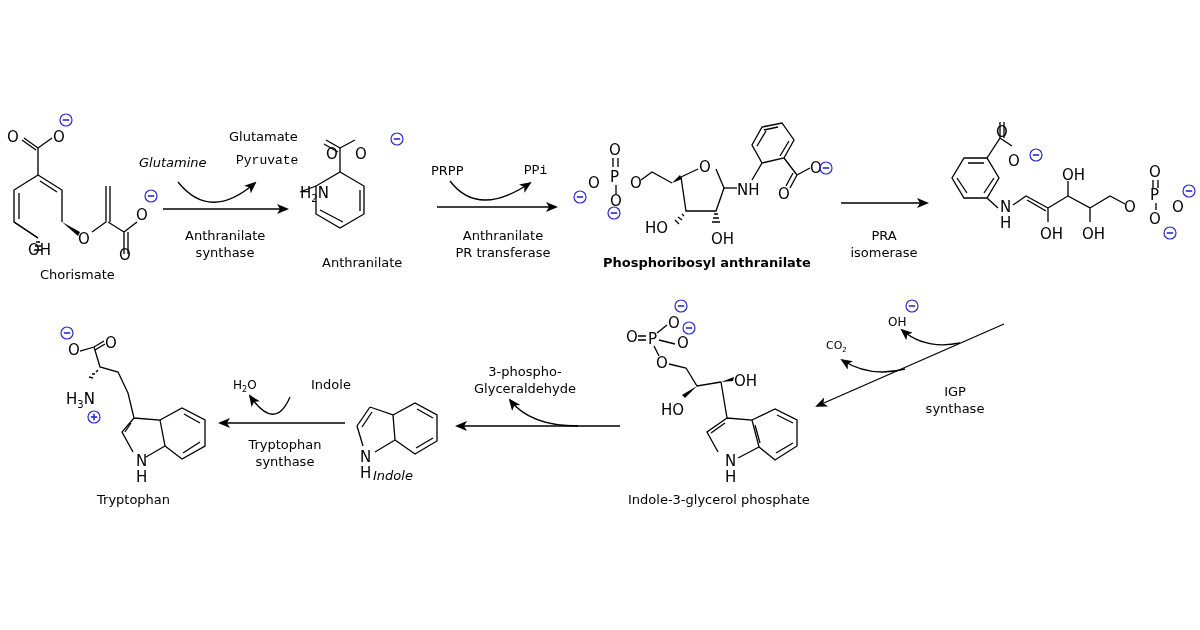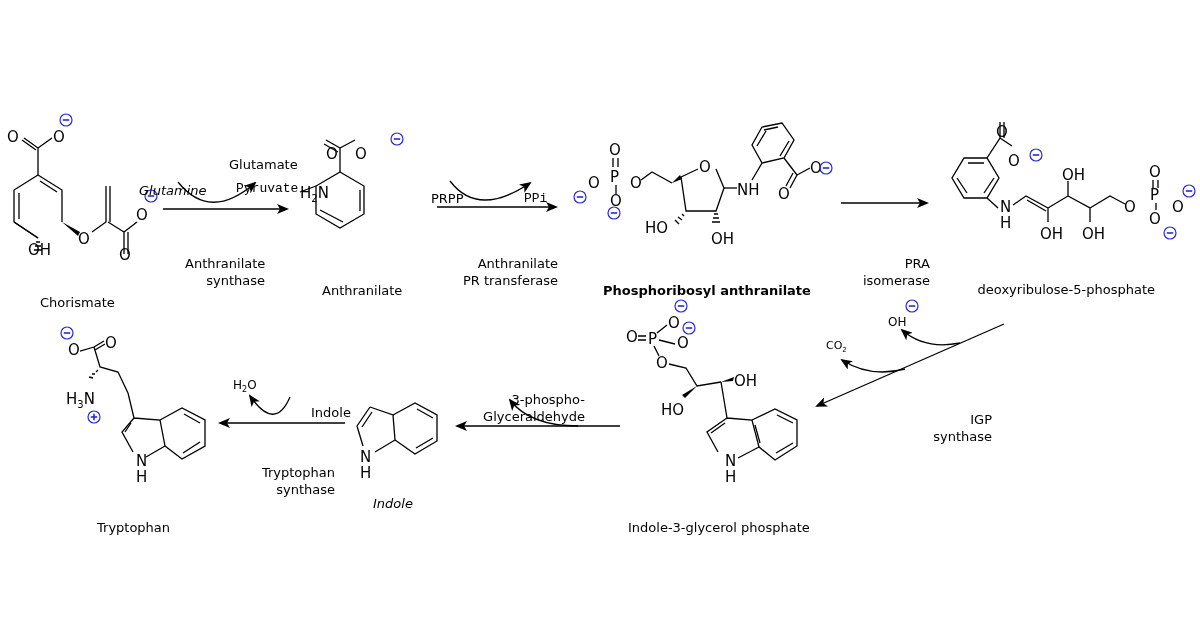--- a/index.html
+++ b/index.html
@@ -1,19 +1,19 @@
 <!DOCTYPE html>
 <html><head>
 <meta charset="utf-8">
 <style>
   html, body { margin: 0; padding: 0; background: #ffffff; }
   body { width: 1200px; height: 630px; position: relative; overflow: hidden;
          font-family: "DejaVu Sans", sans-serif; color: #000; }
   #canvas { position: absolute; left: 0; top: 0; width: 1200px; height: 630px; }
-  .lbl { position: absolute; font-size: 13px; line-height: 17px; white-space: nowrap; text-align: right; margin-top: 28px; }
+  .lbl { position: absolute; font-size: 13px; line-height: 17px; white-space: nowrap; text-align: center; }
   svg text { font-family: "DejaVu Sans", sans-serif; }
   .atom { font-size: 15px; }
   .bond { stroke: #000; stroke-width: 1.3; fill: none; }
   .arrow { stroke: #000; stroke-width: 1.3; fill: none; }
   .charge circle { fill: none; stroke: #2a2ad0; stroke-width: 1.2; }
   .charge line { stroke: #2a2ad0; stroke-width: 1.6; }
 </style>
 </head>
 <body>
 
@@ -226,21 +226,20 @@
   <div>PR transferase</div>
 </div>
 
 <div class="lbl" style="left:603px; top:254px;font-weight:bold;">Phosphoribosyl anthranilate</div>
 <div class="lbl" style="left:838px; top:227px; width:92px;">
   <div>PRA</div>
   <div>isomerase</div>
 </div>
 
 <div class="lbl" style="left:945px; top:253px; width:210px;">
-  <div>deoxyribulose-5-phosphate</div>
 </div>
 
 <div class="lbl" style="left:918px; top:383px; width:74px;">
   <div>IGP</div>
   <div>synthase</div>
 </div>
 
 <div class="lbl" style="left:628px; top:491px;">Indole-3-glycerol phosphate</div>
 
 <div class="lbl" style="left:465px; top:363px; width:120px;">

